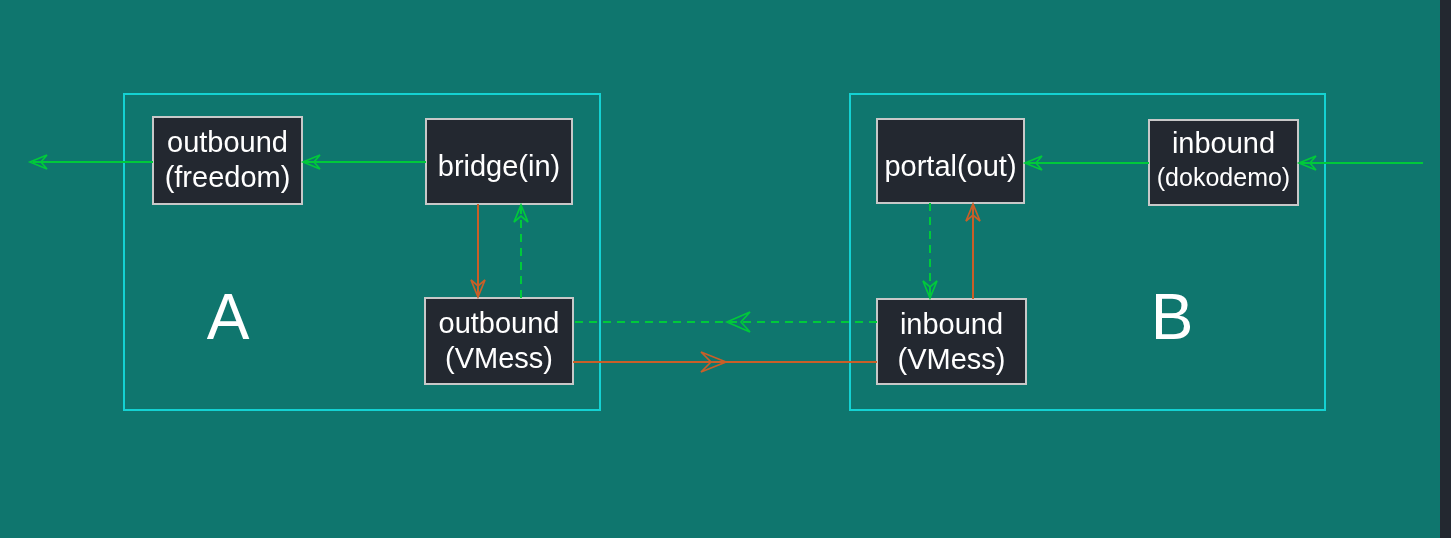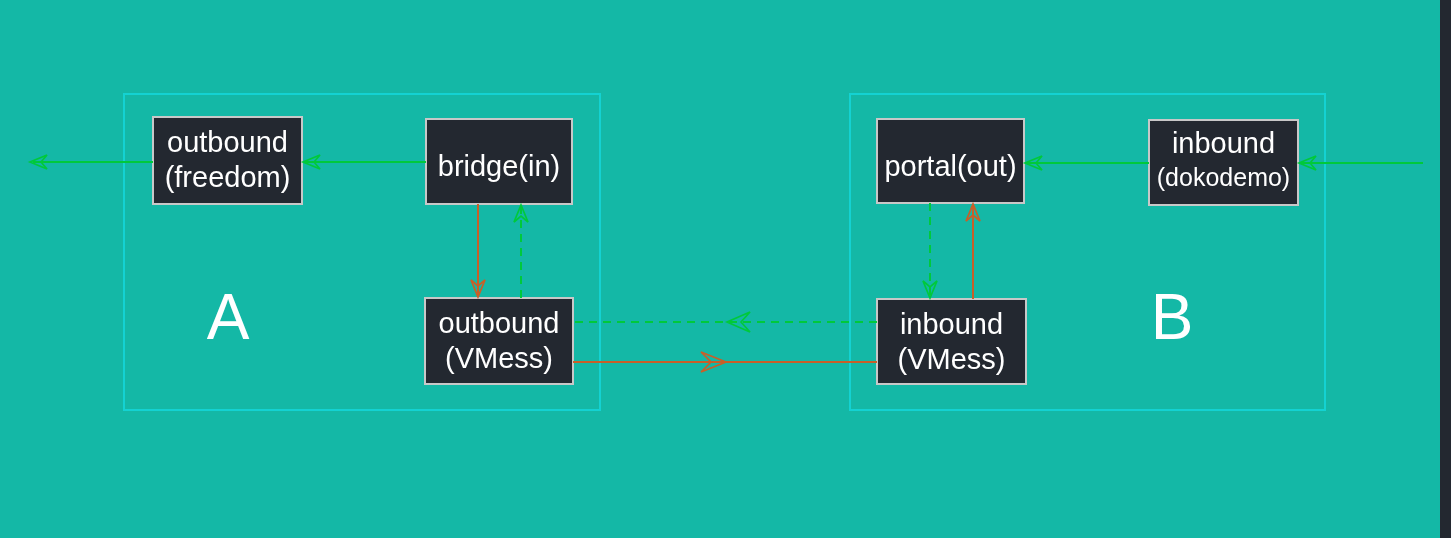--- a/index.html
+++ b/index.html
@@ -5,21 +5,21 @@
   html, body {
     margin: 0;
     padding: 0;
     background: #232830;
     font-family: "Liberation Sans", sans-serif;
   }
   .stage {
     position: relative;
     width: 1440px;
     height: 538px;
-    background: #14b8a6;
+    background: #0f766e;
     overflow: hidden;
   }
   svg { display: block; }
   text {
     font-family: "Liberation Sans", sans-serif;
     fill: #ffffff;
   }
 </style>
 </head>
 <body>

